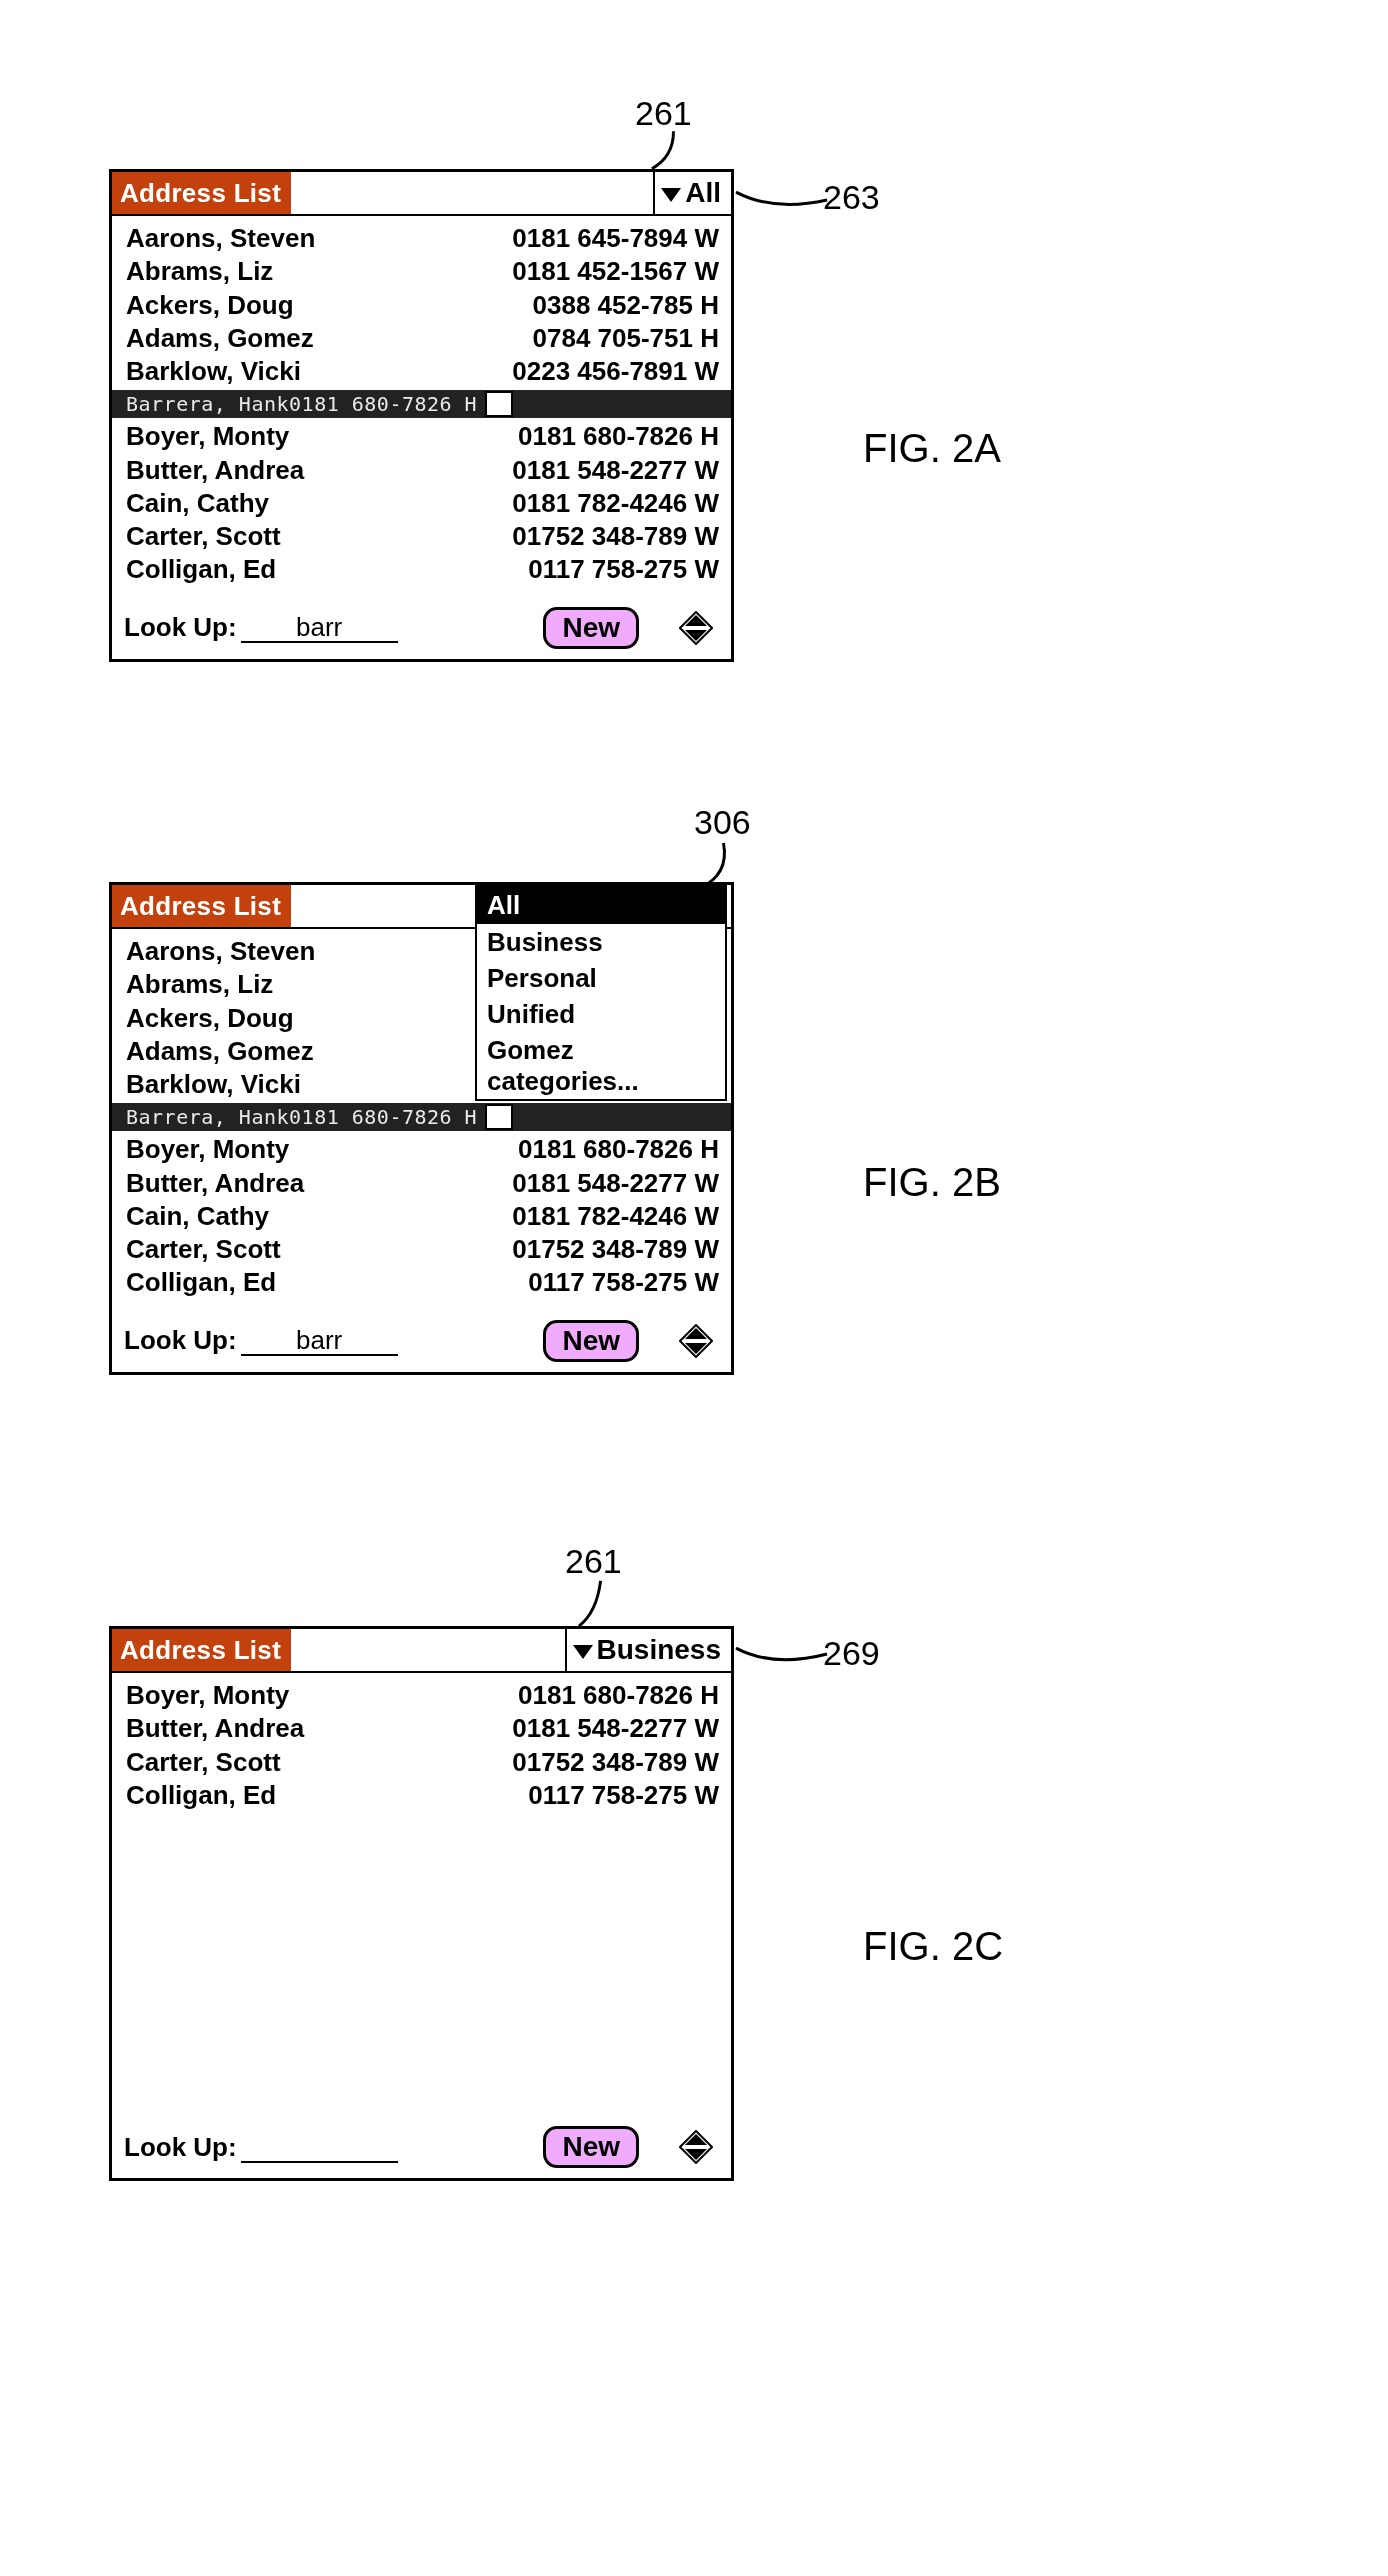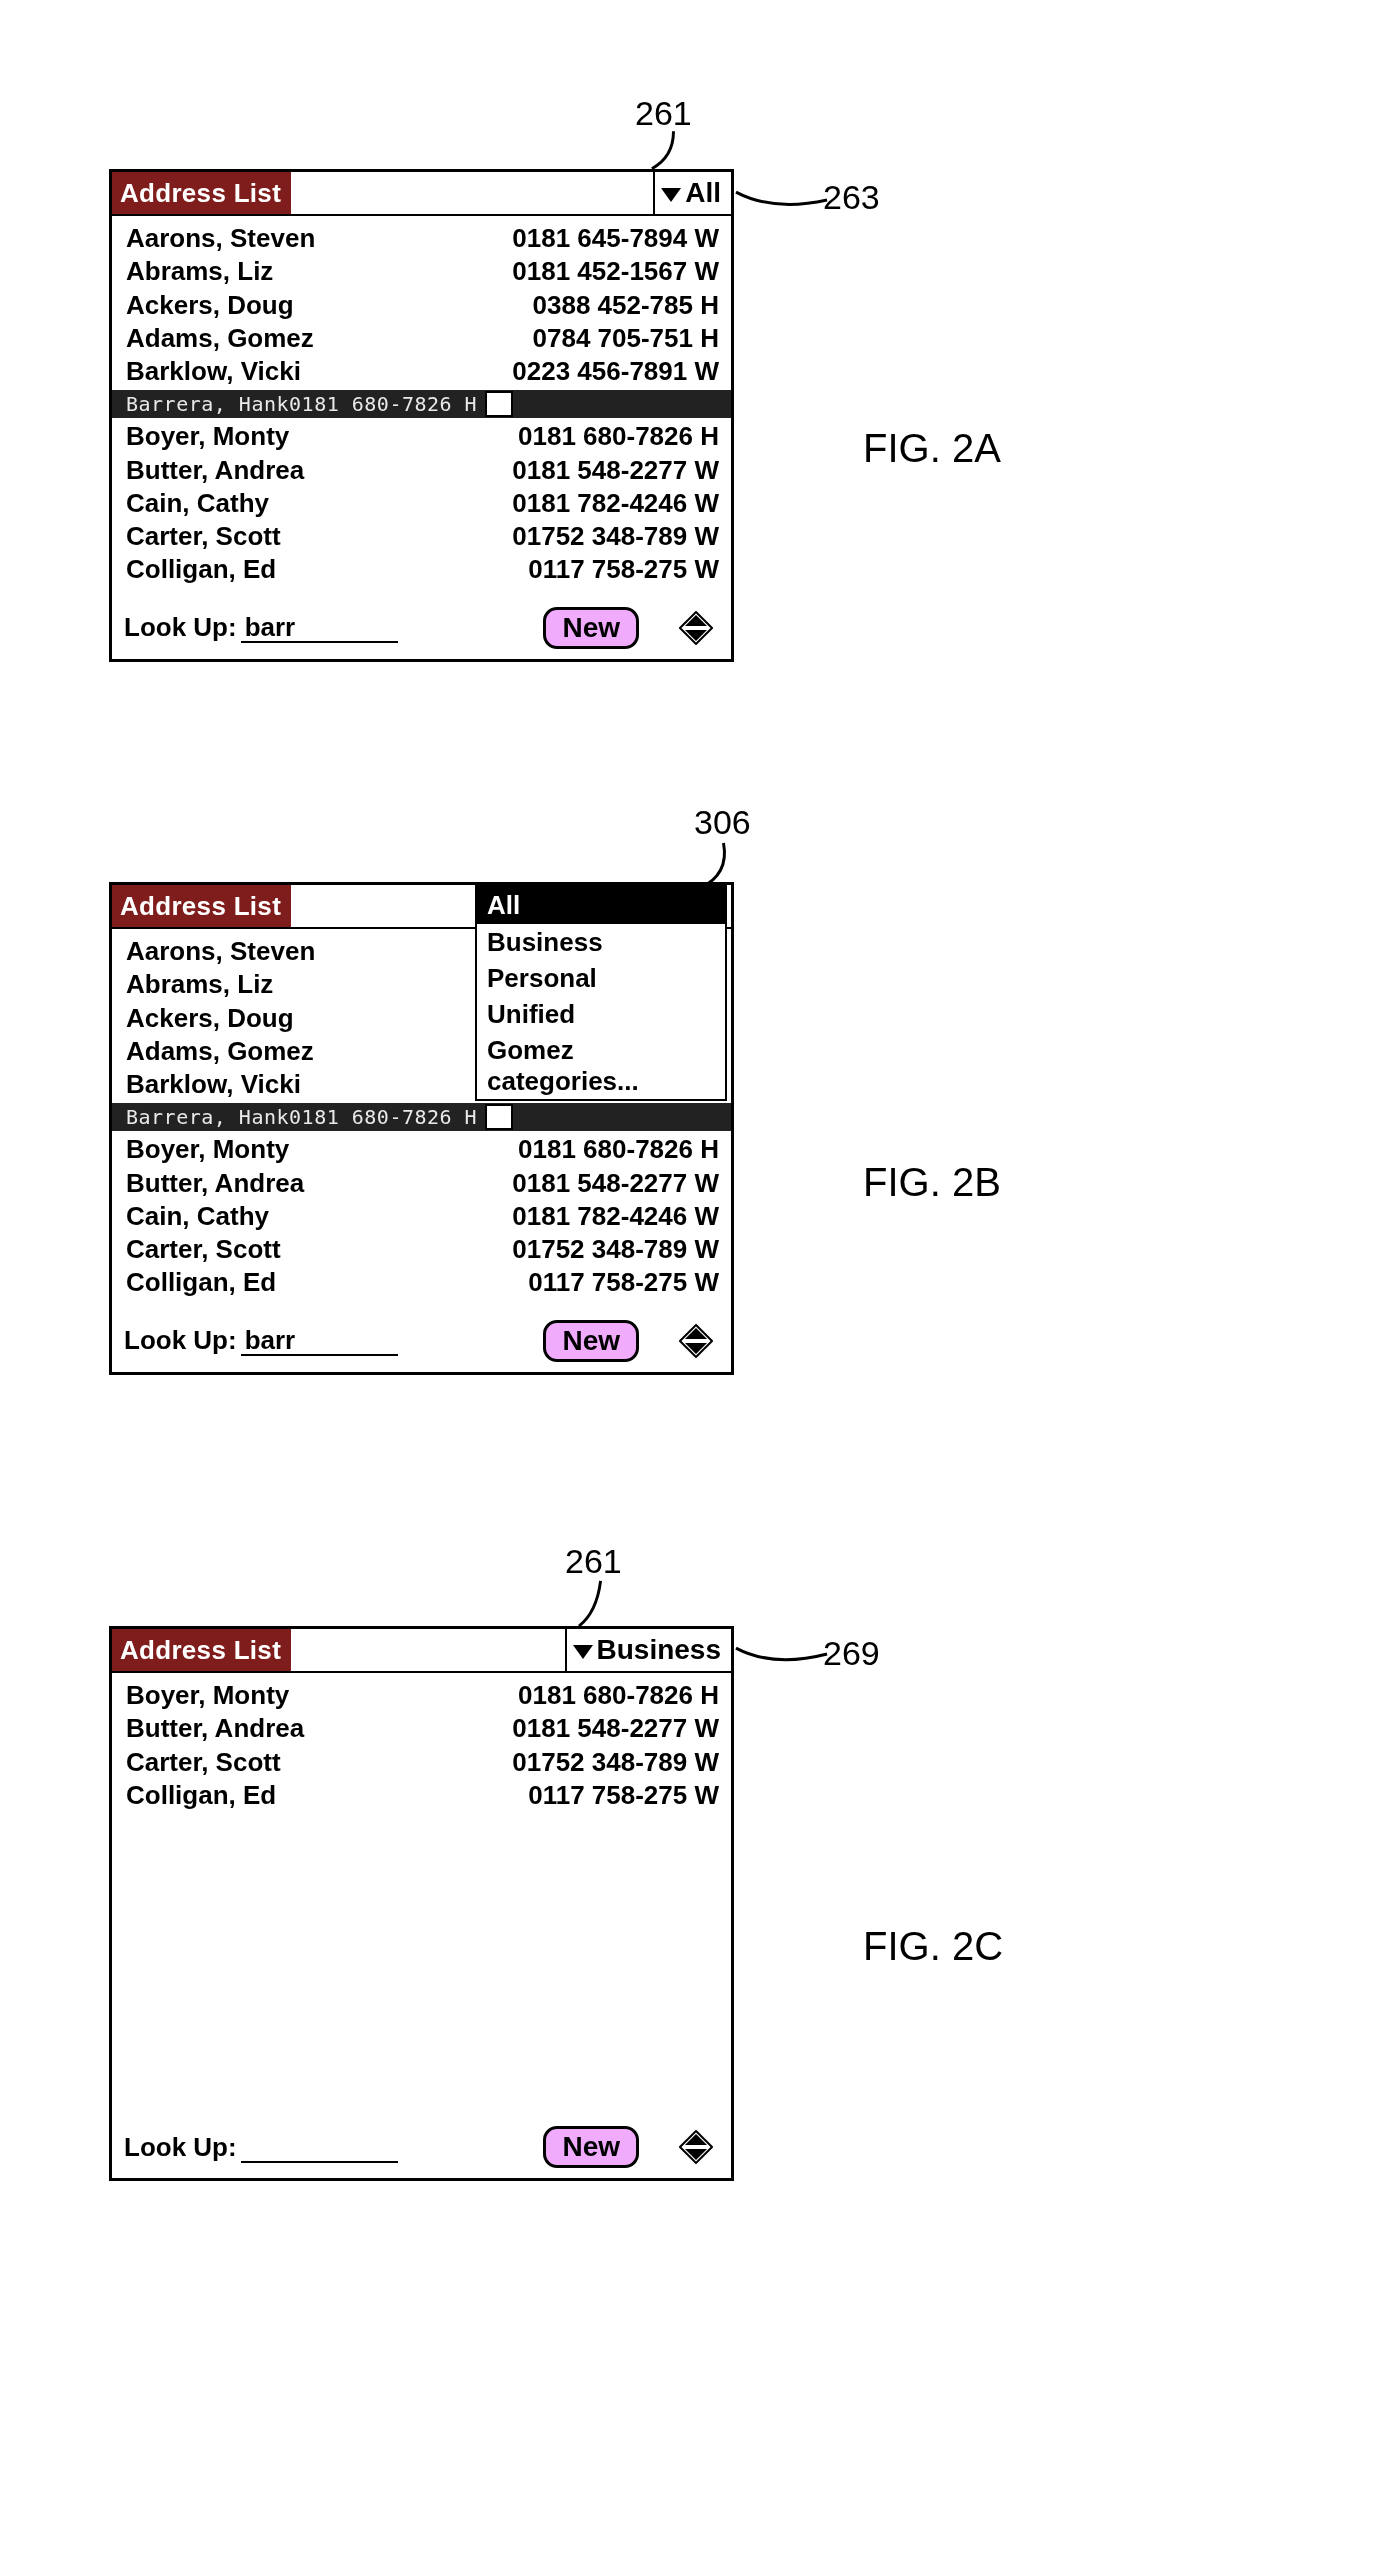--- a/index.html
+++ b/index.html
@@ -23,21 +23,21 @@
     box-sizing: border-box;
   }
   .titlebar {
     display: flex;
     align-items: stretch;
     border-bottom: 2px solid #000;
     height: 44px;
     box-sizing: border-box;
   }
   .titlebar .title-left {
-    background: #7f1d1d;
+    background: #c2410c;
     color: #fff;
     font-weight: bold;
     padding: 4px 10px 4px 8px;
     font-size: 26px;
     letter-spacing: 0.3px;
     display: flex;
     align-items: center;
   }
   .titlebar .title-gap {
     flex: 1;
@@ -100,23 +100,24 @@
     align-items: flex-end;
     gap: 4px;
     font-weight: 600;
     font-size: 26px;
   }
   .lookup .field {
     display: inline-block;
     min-width: 149px;
     border-bottom: 2px solid #000;
     padding: 0 4px;
-    font-weight: 700;
+    font-weight: 400;
     font-size: 26px;
     line-height: 1.1;
+    text-align: center;
   }
   .new-btn {
     border: 3px solid #000;
     border-radius: 14px;
     padding: 2px 16px;
     font-weight: 700;
     font-size: 28px;
     background:#f0abfc;
     margin-left:24px;
   }

